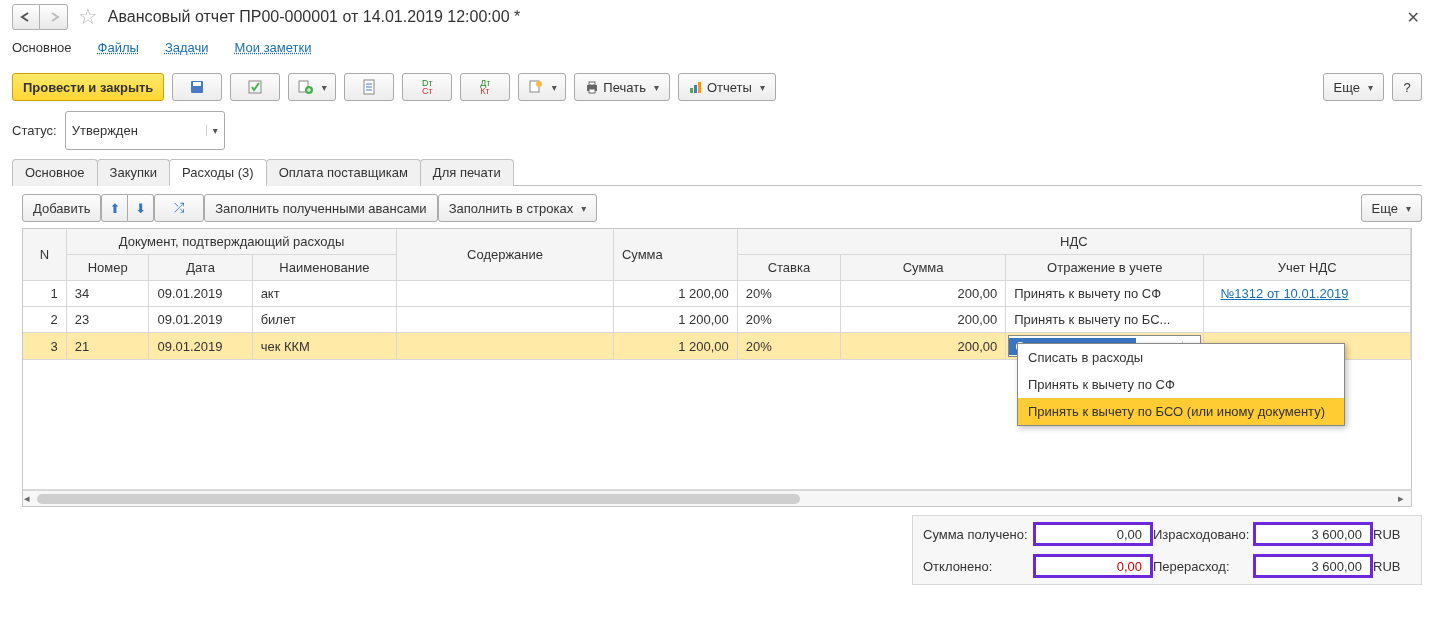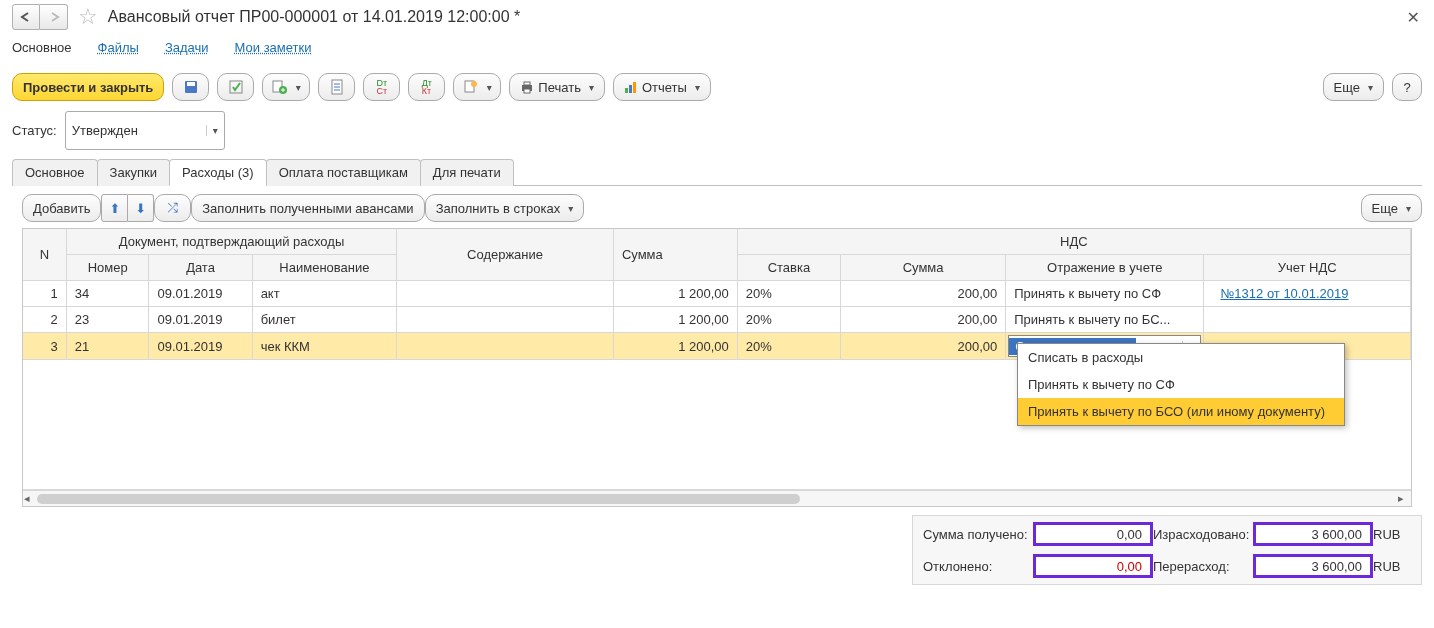--- a/index.html
+++ b/index.html
@@ -33,31 +33,31 @@
 
 .nav-tabs { padding: 0 12px 4px 12px; display:flex; gap:18px; font-size:13px; }
 .nav-tab { padding:6px 0; cursor:pointer; }
 .nav-tab.active { border-bottom:2px solid transparent; color:#333; }
 .nav-tab.link { color:#1a6fb0; text-decoration: underline dotted; }
 
 .toolbar {
   display:flex; align-items:center; padding:6px 12px; gap:8px;
 }
 .btn {
-  border:1px solid #aaa; border-radius:10px;
+  border:1px solid #aaa; border-radius:3px;
   background:linear-gradient(#fdfdfd,#ececec);
   padding:4px 10px; height:28px;
   display:inline-flex; align-items:center; gap:4px;
   cursor:pointer; font-size:13px;
 }
 .btn.yellow {
   background:linear-gradient(#ffe96b,#ffd633);
   border-color:#c9a400; font-weight:bold;
 }
-.icon-btn { padding:4px 6px; width:37px; justify-content:center; }
+.icon-btn { padding:4px 6px; width:50px; justify-content:center; }
 .drop-btn::after { content:"▾"; font-size:10px; margin-left:4px; color:#555; }
 .spacer { flex:1; }
 
 .status-row { padding:4px 12px 8px 12px; display:flex; align-items:center; gap:8px; }
 .status-select {
   border:1px solid #aaa; border-radius:3px; height:39px; width:160px;
   display:flex; align-items:center; padding:0 6px; background:#fff;
 }
 .status-select .chev { margin-left:auto; border-left:1px solid #ccc; padding-left:6px; color:#555; font-size:10px; }
 

